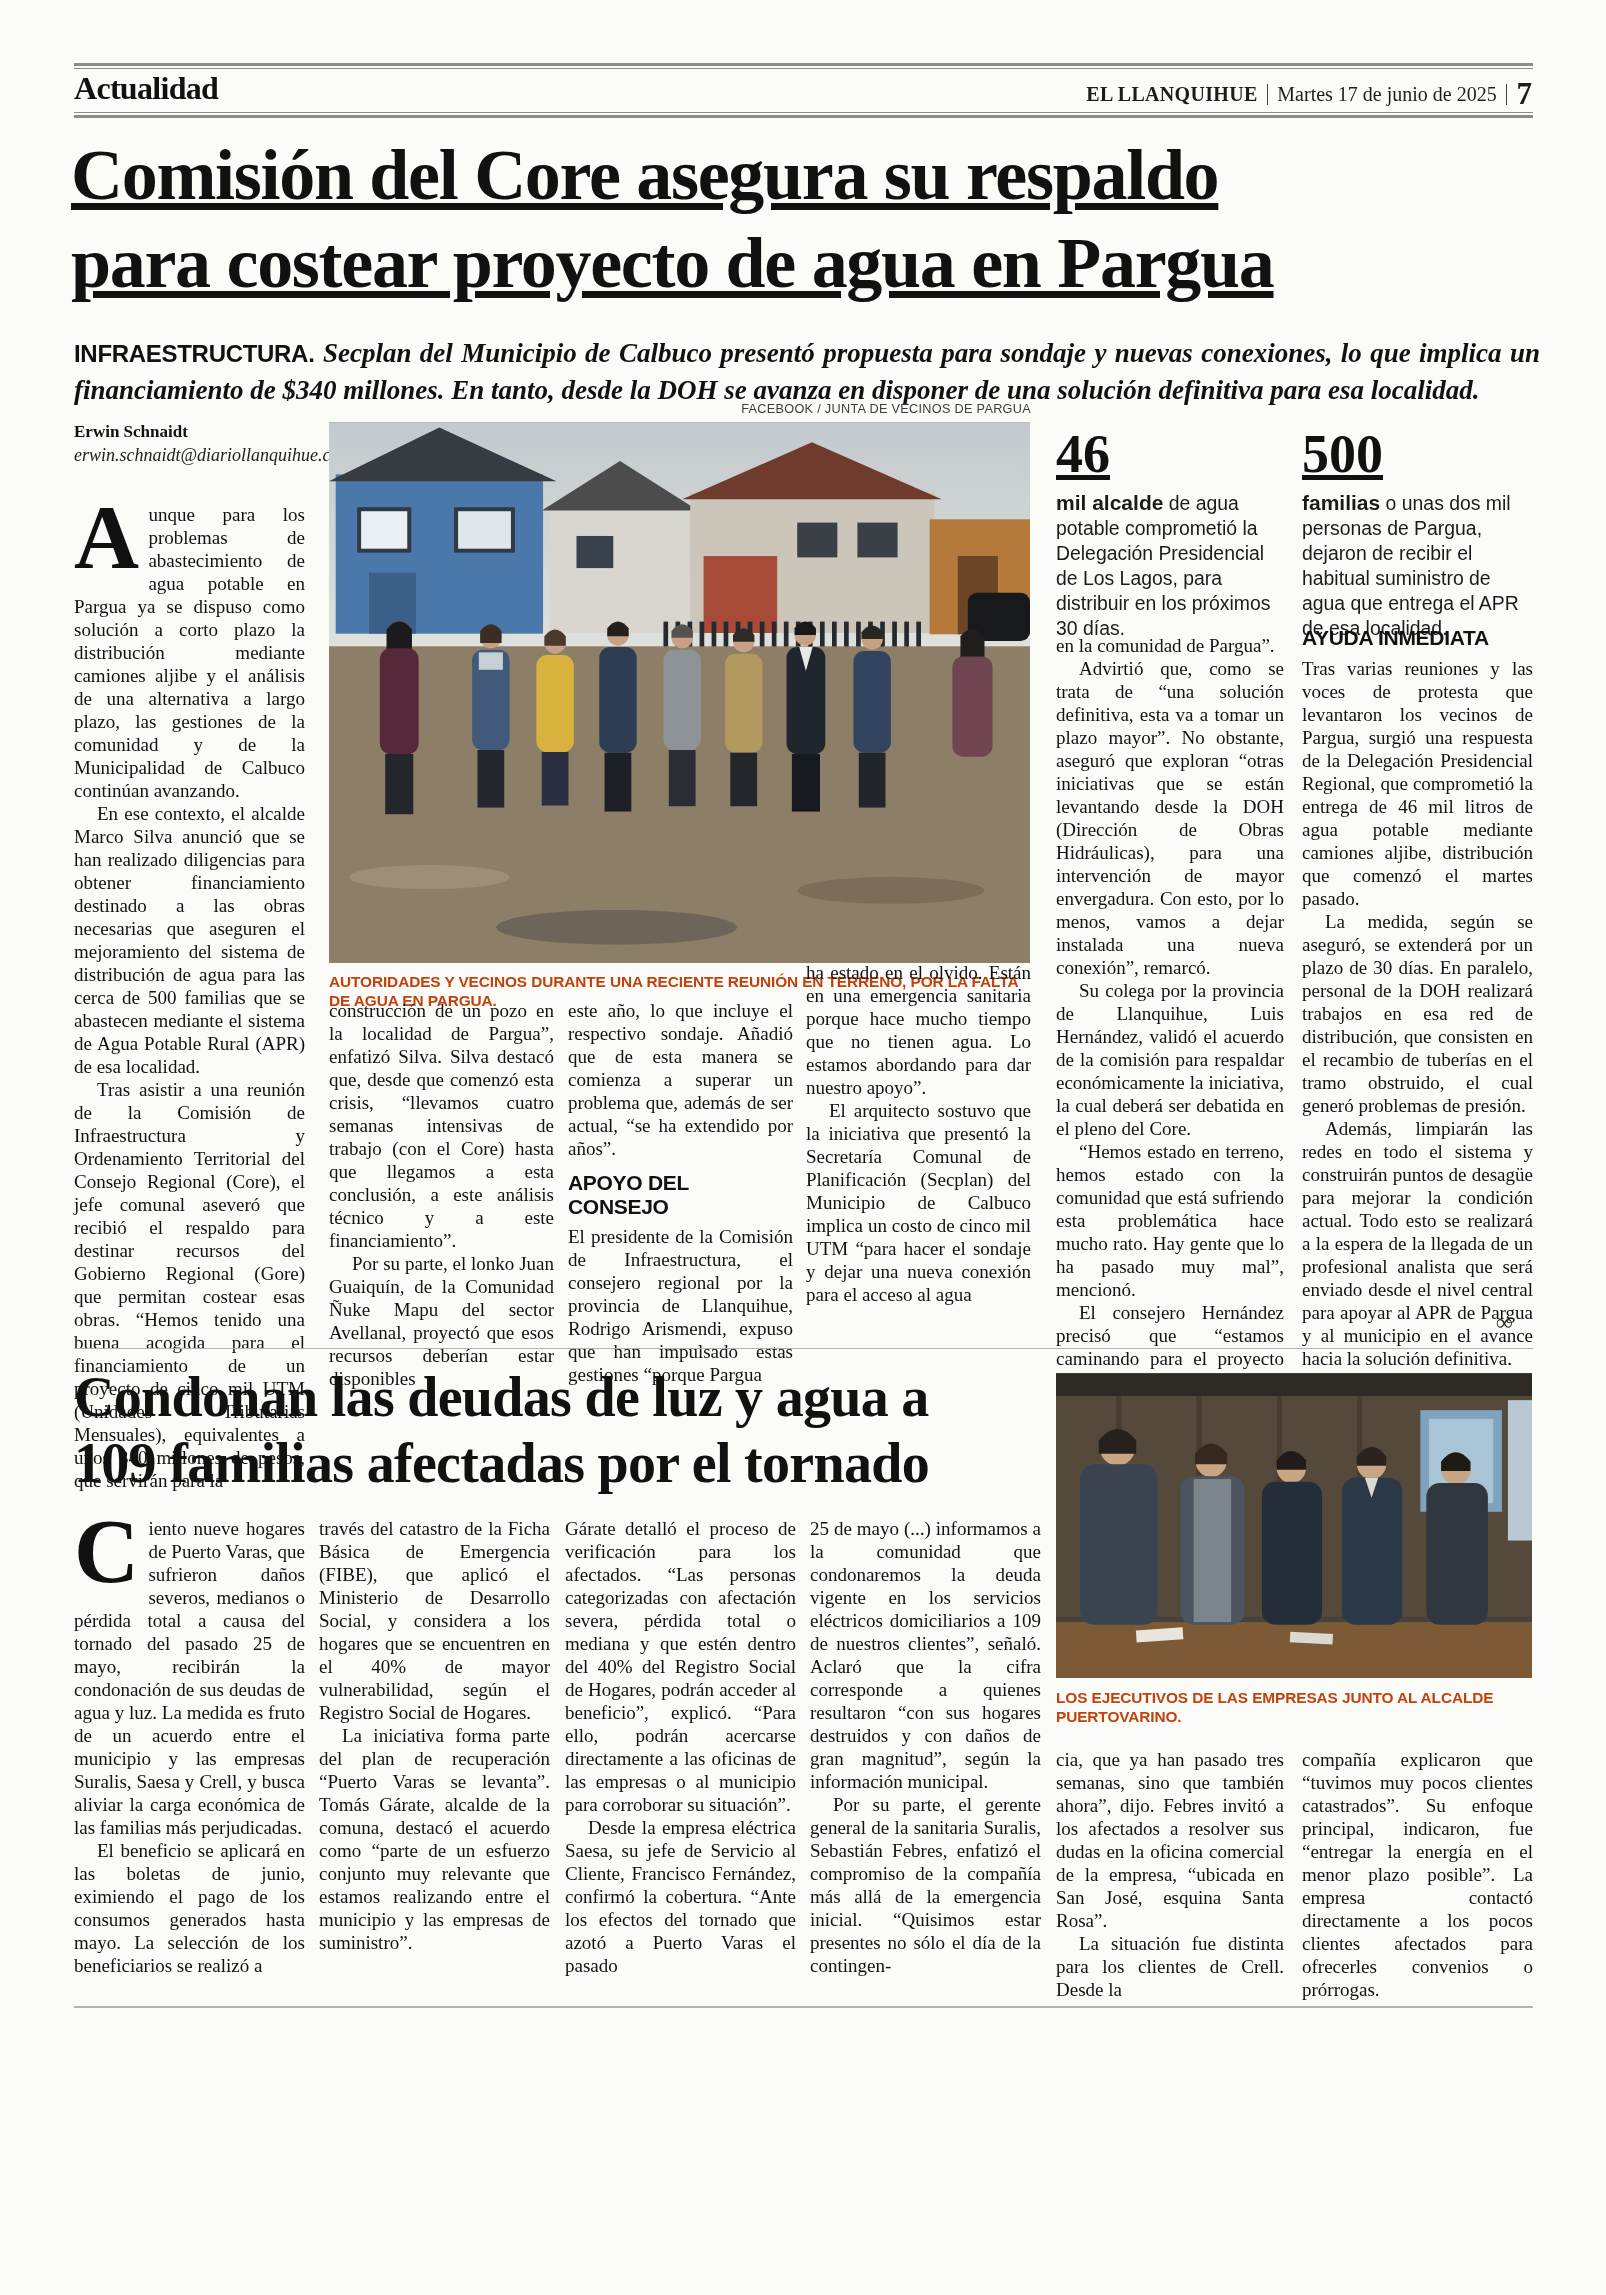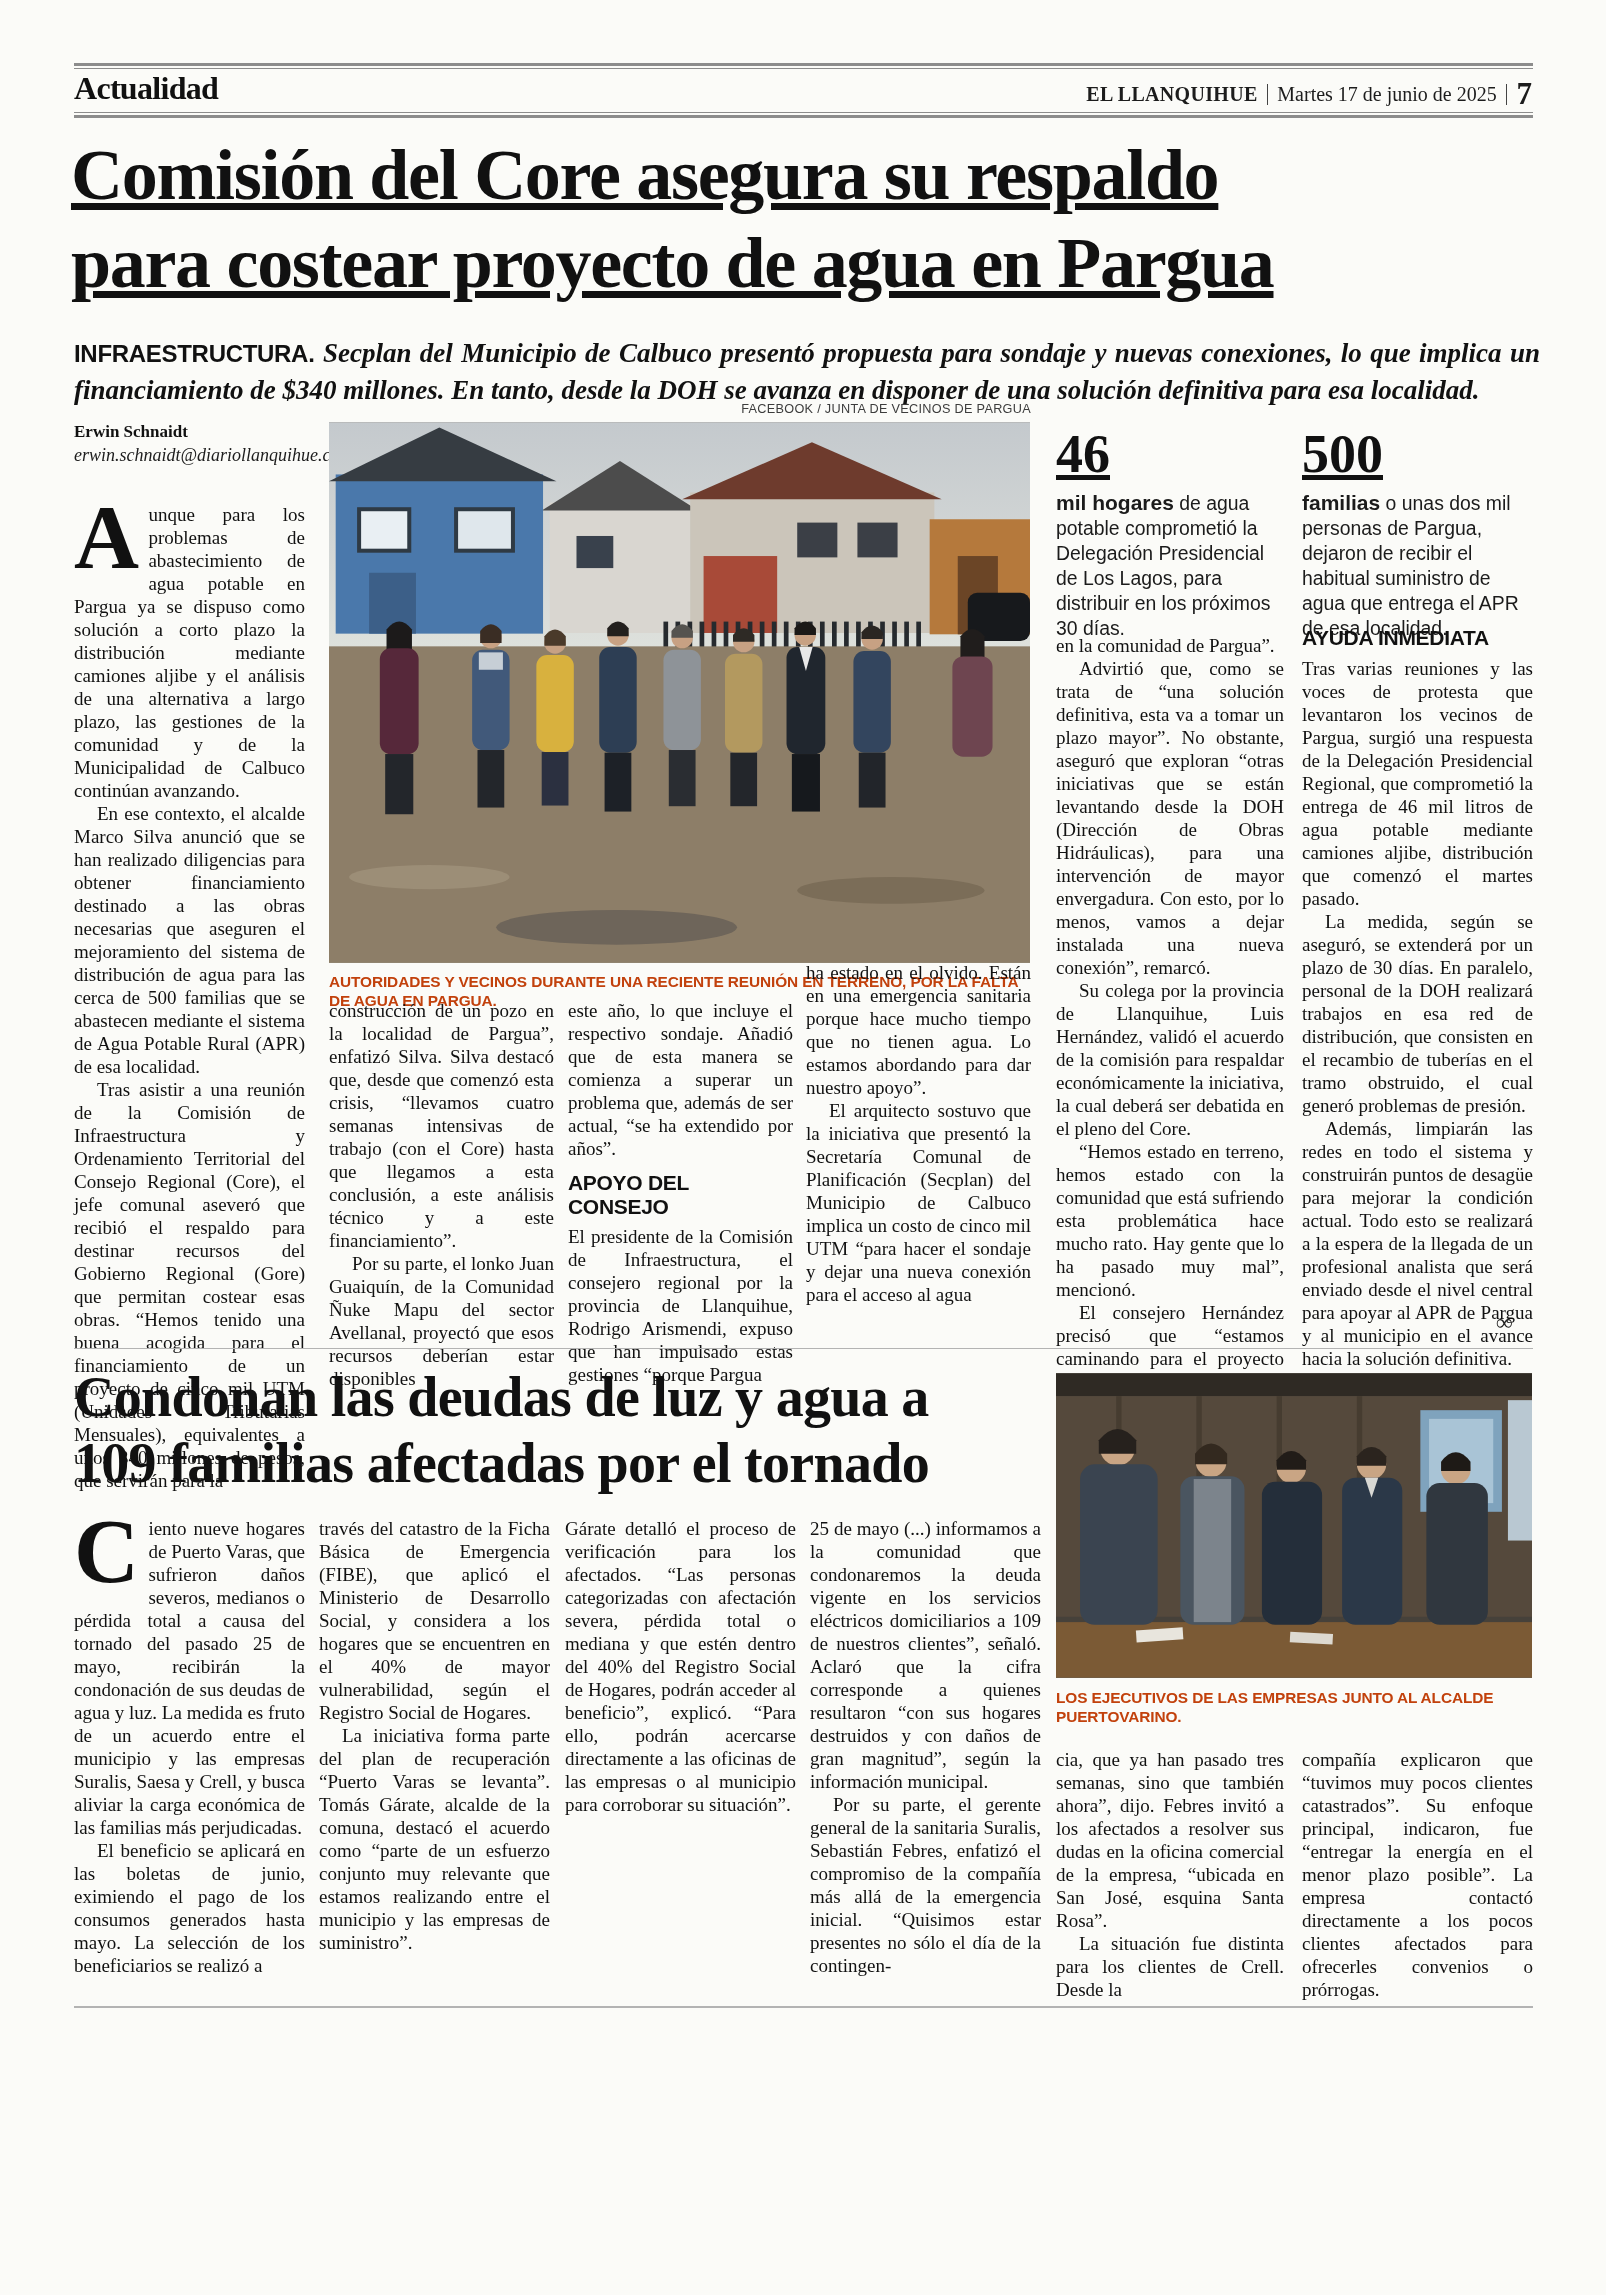--- a/index.html
+++ b/index.html
@@ -232,21 +232,21 @@
 
   <div class="bodytext abs" style="left:806px;top:961px;width:225px;">
     <div>
         <p>ha estado en el olvido. Están en una emergencia sanitaria porque hace mucho tiempo que no tienen agua. Lo estamos abordando para dar nuestro apoyo”.</p>
         <p>El arquitecto sostuvo que la iniciativa que presentó la Secretaría Comunal de Planificación (Secplan) del Municipio de Calbuco implica un costo de cinco mil UTM “para hacer el sondaje y dejar una nueva conexión para el acceso al agua</p>
       </div>
   </div>
 
   <div class="abs" style="left:1056px;top:427px;width:228px;">
     <div class="stat-number">46</div>
-    <p class="stat-text"><b>mil hogares</b> <span>de agua potable comprometió la Delegación Presidencial de Los Lagos, para distribuir en los próximos 30 días.</span></p>
+    <p class="stat-text"><b>mil alcalde</b> <span>de agua potable comprometió la Delegación Presidencial de Los Lagos, para distribuir en los próximos 30 días.</span></p>
   </div>
 
   <div class="abs" style="left:1302px;top:427px;width:231px;">
     <div class="stat-number">500</div>
     <p class="stat-text"><b>familias</b> <span>o unas dos mil personas de Pargua, dejaron de recibir el habitual suministro de agua que entrega el APR de esa localidad.</span></p>
   </div>
 
   <div class="bodytext abs" style="left:1056px;top:634px;width:228px;">
     <div>
         <p>en la comunidad de Pargua”.</p>
@@ -337,20 +337,21 @@
   <div class="bodytext abs" style="left:319px;top:1517px;width:231px;">
     <div>
         <p>través del catastro de la Ficha Básica de Emergencia (FIBE), que aplicó el Ministerio de Desarrollo Social, y considera a los hogares que se encuentren en el 40% de mayor vulnerabilidad, según el Registro Social de Hogares.</p>
         <p>La iniciativa forma parte del plan de recuperación “Puerto Varas se levanta”. Tomás Gárate, alcalde de la comuna, destacó el acuerdo como “parte de un esfuerzo conjunto muy relevante que estamos realizando entre el municipio y las empresas de suministro”.</p>
       </div>
   </div>
 
   <div class="bodytext abs" style="left:565px;top:1517px;width:231px;">
     <div>
         <p>Gárate detalló el proceso de verificación para los afectados. “Las personas categorizadas con afectación severa, pérdida total o mediana y que estén dentro del 40% del Registro Social de Hogares, podrán acceder al beneficio”, explicó. “Para ello, podrán acercarse directamente a las oficinas de las empresas o al municipio para corroborar su situación”.</p>
+        <p>Desde la empresa eléctrica Saesa, su jefe de Servicio al Cliente, Francisco Fernández, confirmó la cobertura. “Ante los efectos del tornado que azotó a Puerto Varas el pasado</p>
       </div>
   </div>
 
   <div class="bodytext abs" style="left:810px;top:1517px;width:231px;">
     <div>
         <p>25 de mayo (...) informamos a la comunidad que condonaremos la deuda vigente en los servicios eléctricos domiciliarios a 109 de nuestros clientes”, señaló. Aclaró que la cifra corresponde a quienes resultaron “con sus hogares destruidos y con daños de gran magnitud”, según la información municipal.</p>
         <p>Por su parte, el gerente general de la sanitaria Suralis, Sebastián Febres, enfatizó el compromiso de la compañía más allá de la emergencia inicial. “Quisimos estar presentes no sólo el día de la contingen-</p>
       </div>
   </div>
 

